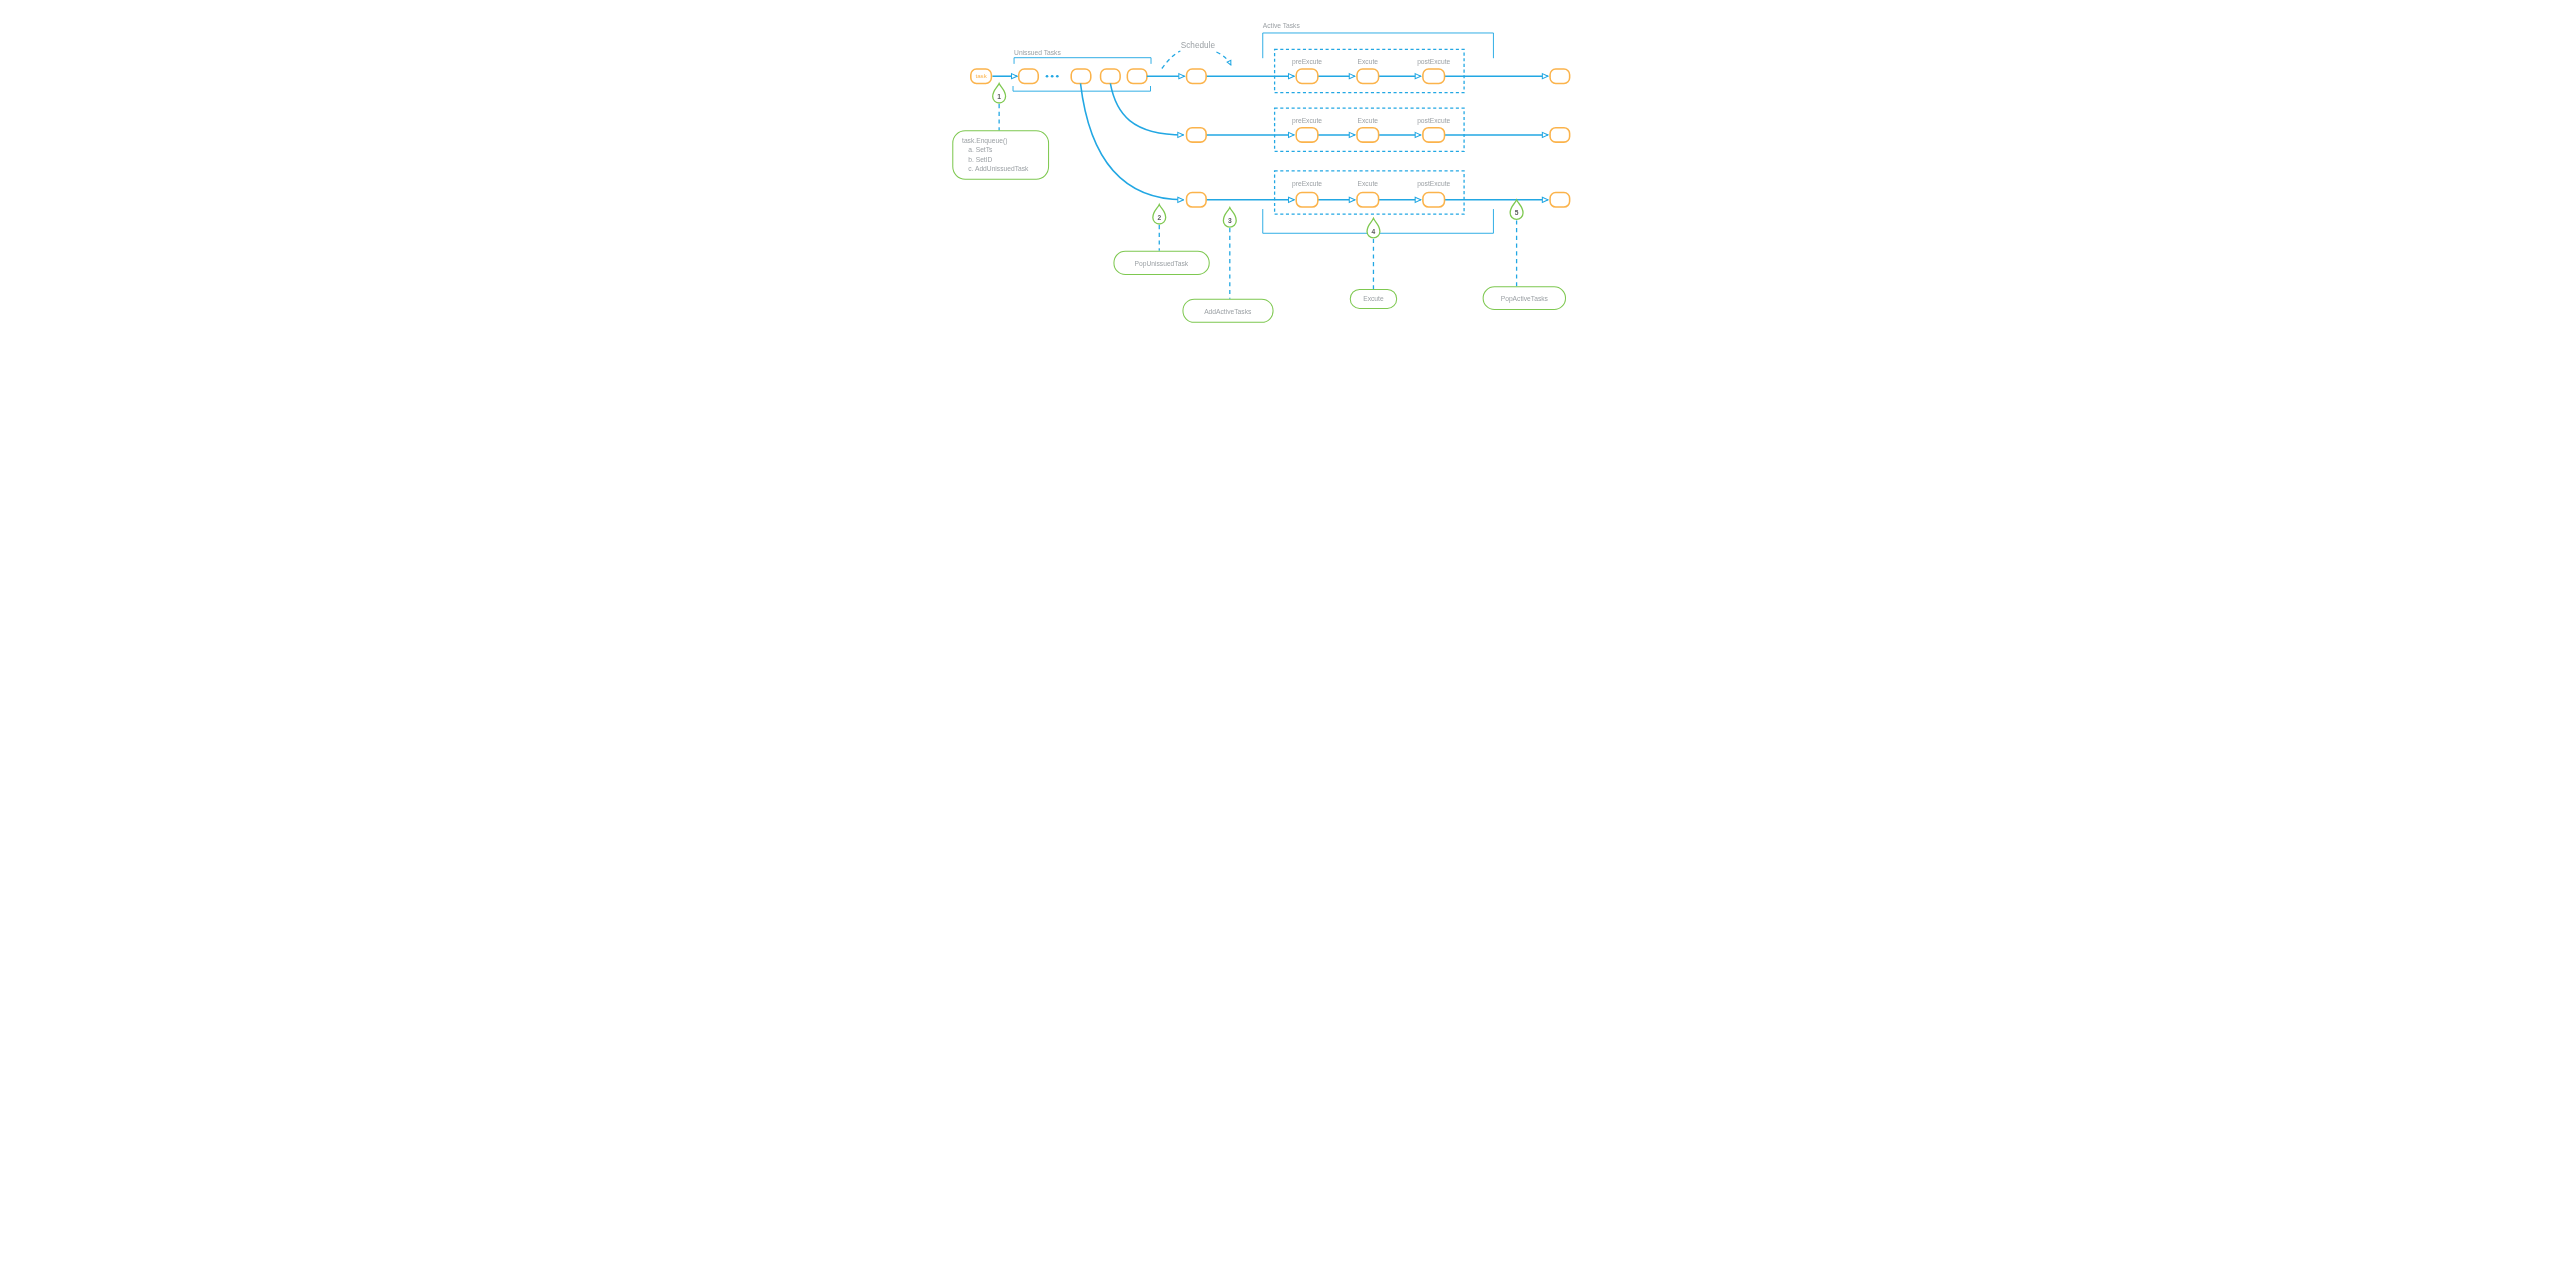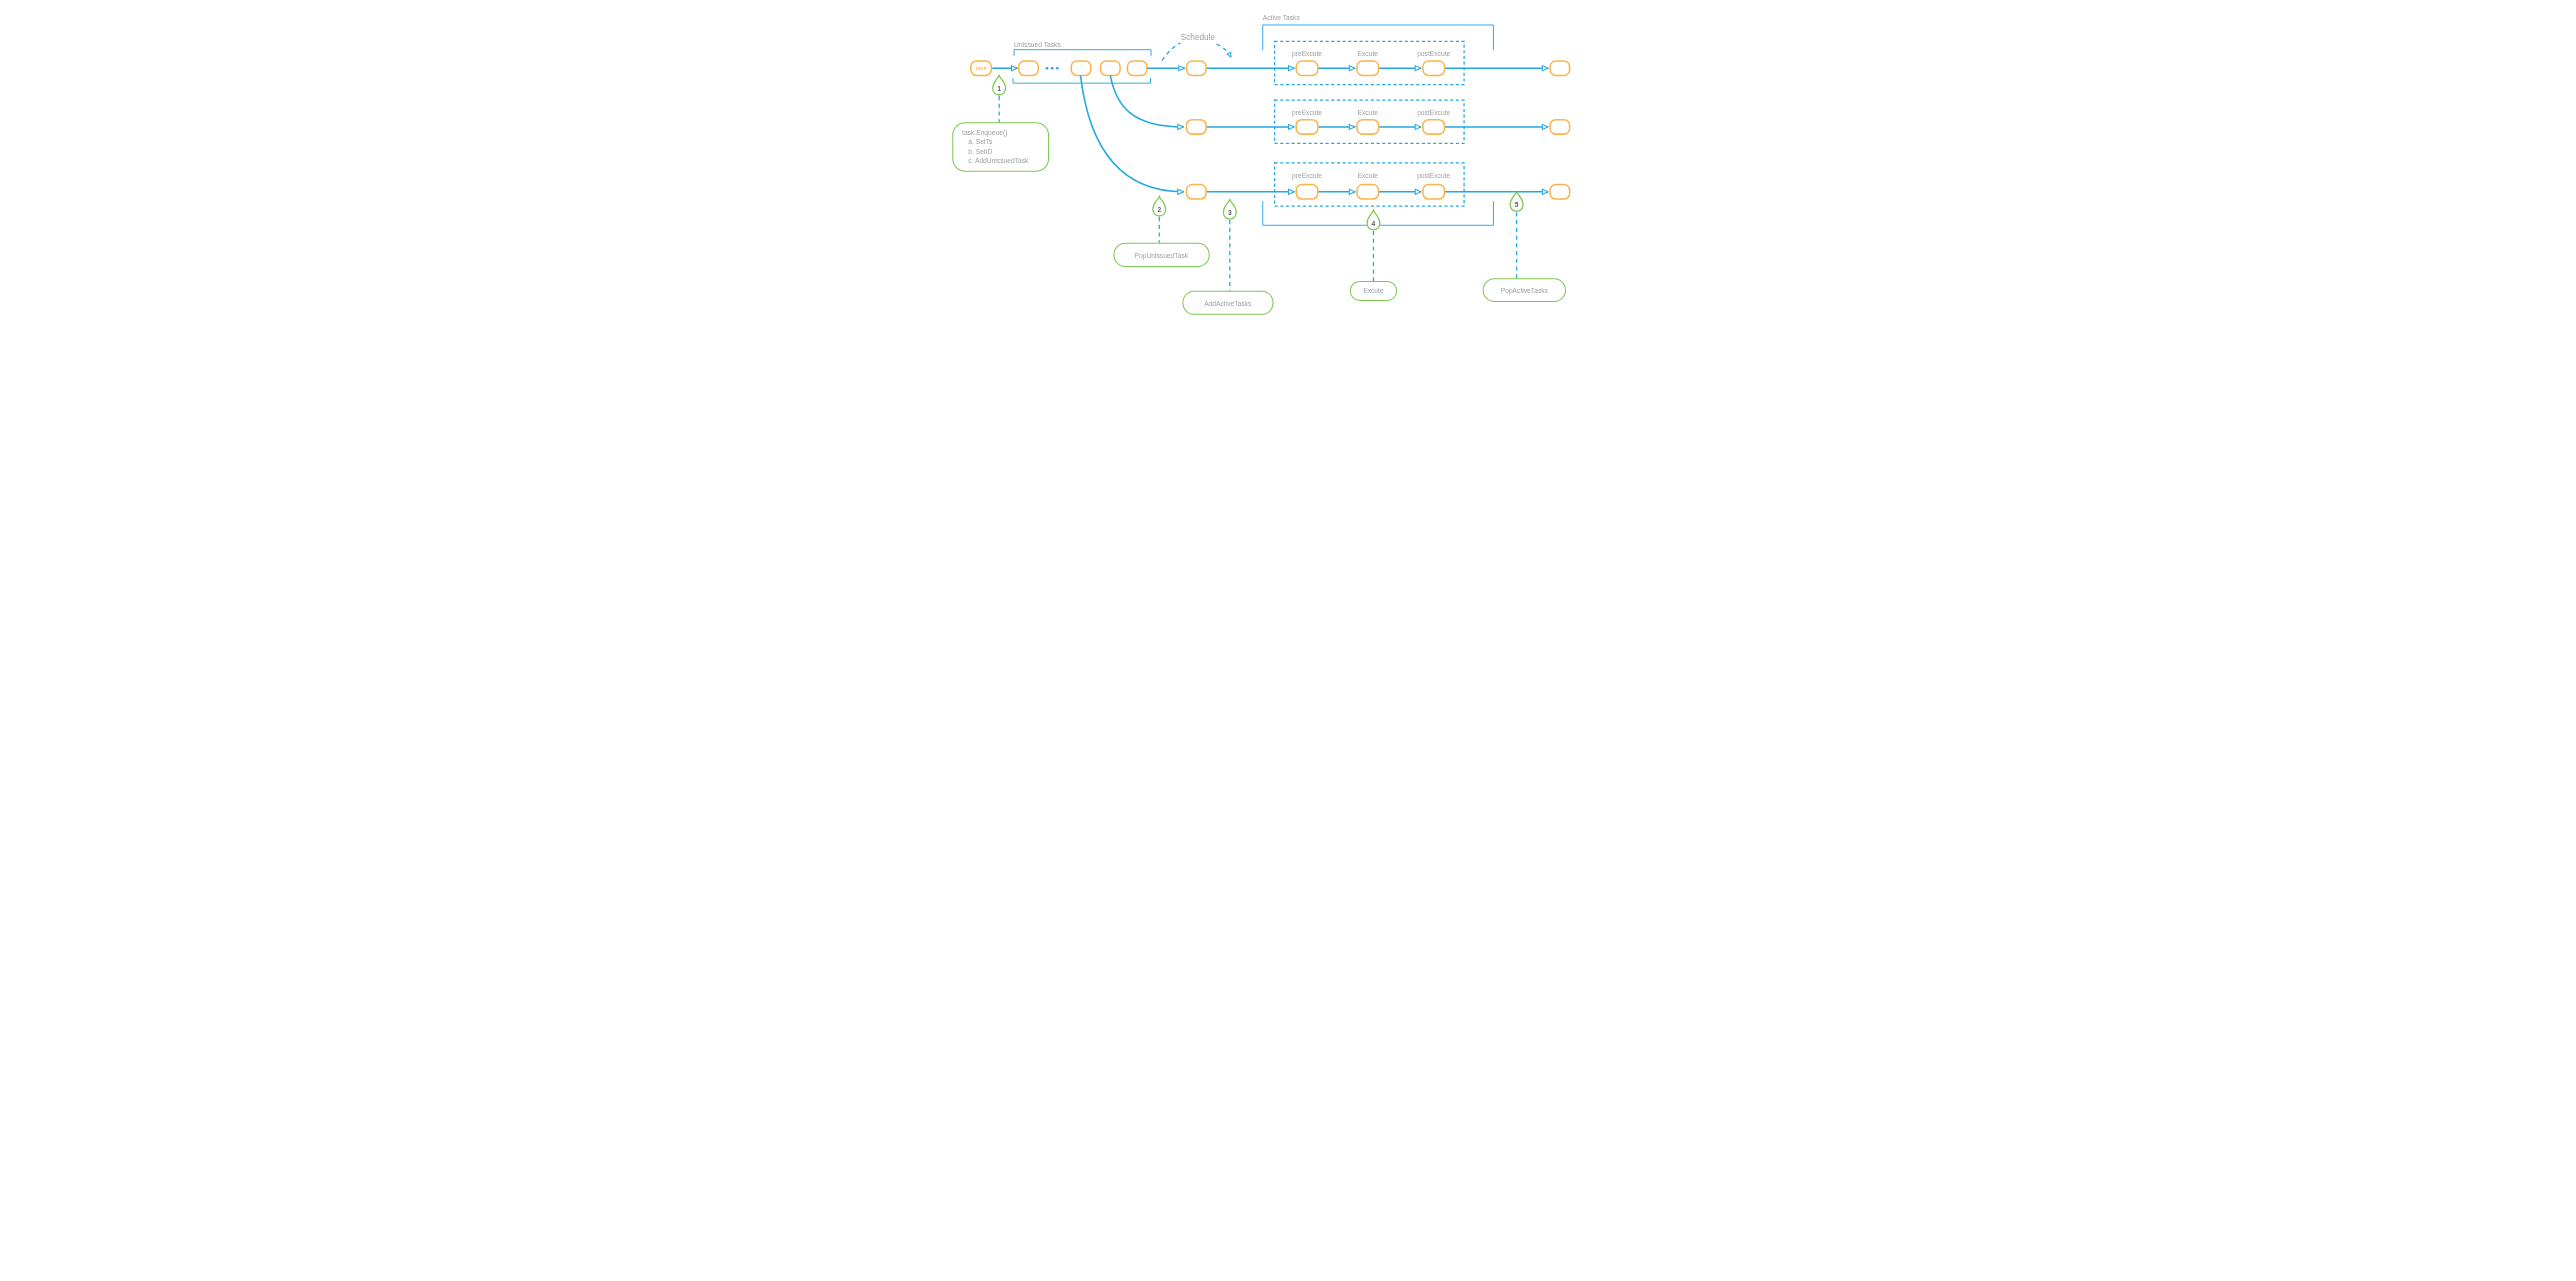--- a/index.html
+++ b/index.html
@@ -1,16 +1,16 @@
 <!DOCTYPE html>
 <html style="font-size:8.2px"><head>
 <meta charset="utf-8">
 <style>
   html,body{margin:0;padding:0;background:#ffffff;}
-  .canvas-wrap{width:795px;margin:0 auto;}
+  .canvas-wrap{width:795px;margin:8px auto;}
   svg{display:block;background:#ffffff;}
   text{font-family:"Liberation Sans", sans-serif;}
   .t-gray{fill:#9CA1A5;font-size:13px;}
   .t-sched{fill:#9CA1A5;font-size:16px;}
   .t-num{fill:#58595B;font-size:13px;font-weight:bold;}
   .t-orange{fill:#FBB34B;font-size:12px;}
   .t-mid{text-anchor:middle;}
   .node{fill:#ffffff;stroke:#FBB34B;stroke-width:3;}
   .shaft{stroke:#22A7E3;stroke-width:3;fill:none;}
   .bracket{stroke:#22A7E3;stroke-width:1.8;fill:none;}

